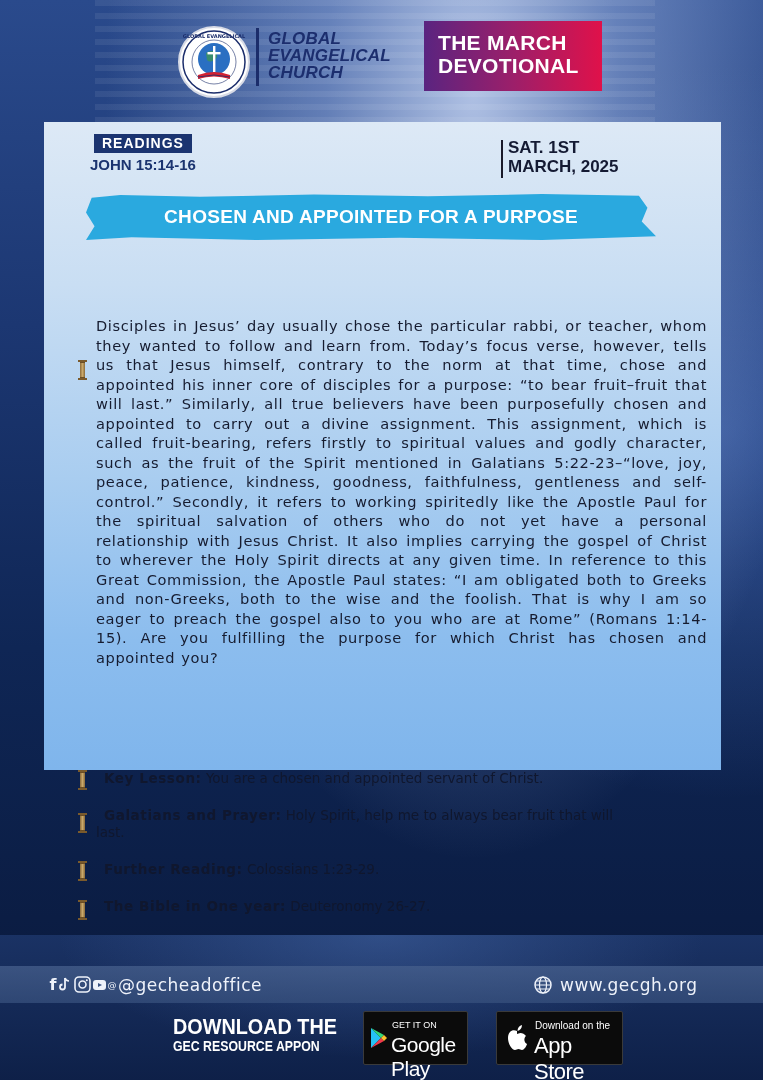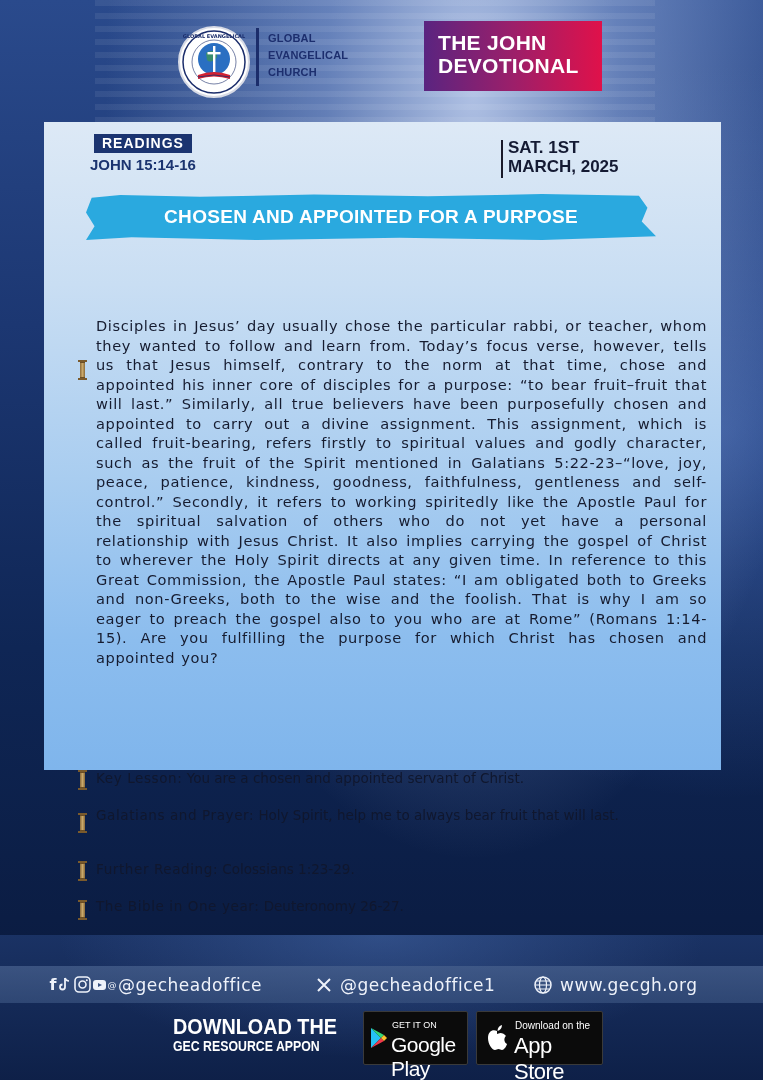--- a/index.html
+++ b/index.html
@@ -29,22 +29,22 @@
   .header { position: absolute; left: 0; top: 0; width: 763px; height: 120px; }
   .logo {
     position: absolute; left: 178px; top: 26px; width: 72px; height: 72px; border-radius: 50%;
     background: #fff; border: 2px solid #d8dbe6;
     display: flex; align-items: center; justify-content: center;
   }
   .logo svg { width: 66px; height: 66px; }
   .brand-divider { position: absolute; left: 256px; top: 28px; width: 3px; height: 58px; background: #1b2d6b; }
   .brand-name {
     position: absolute; left: 268px; top: 30px;
-    font-family: "Liberation Sans", sans-serif; font-weight: bold; font-size: 11px; line-height: 17px;
-    color: #1c2e6e; letter-spacing: 0.2px;
+    font-family: "Liberation Sans", sans-serif; font-weight: bold; font-size: 17px; line-height: 17px;
+    color: #1c2e6e; letter-spacing: 0.2px; font-style: italic;
   }
   .brand-name span { display: block; }
   .devotional-badge {
     position: absolute; left: 424px; top: 21px; width: 178px; height: 70px;
     background: linear-gradient(90deg, #5a2480 0%, #9c1f6a 50%, #e0114a 100%);
     color: #fff; font-family: "Liberation Sans", sans-serif; font-weight: bold;
     font-size: 21px; line-height: 23px; padding: 10px 0 0 14px; letter-spacing: 0.3px;
   }
   .devotional-badge span { display: block; }
 
@@ -97,21 +97,21 @@
   .bullet::before {
     content: ""; position: absolute; left: -2px; top: -3px; width: 9px; height: 2px; background: #7a5a2c;
   }
   .bullet::after {
     content: ""; position: absolute; left: -2px; bottom: -3px; width: 9px; height: 2px; background: #7a5a2c;
   }
   .lesson {
     position: absolute; left: 52px; width: 590px;
     font-family: "DejaVu Sans", sans-serif; font-size: 13.5px; line-height: 17px; color: #10172e;
   }
-  .lesson b { font-weight: normal; letter-spacing: 0.6px; }
+  .lesson b { font-weight: bold; letter-spacing: 0.6px; margin-left: 8px; }
 
   
   .social-bar {
     position: absolute; left: 0; top: 966px; width: 763px; height: 37px;
     background: linear-gradient(180deg, rgba(70,95,140,0.75), rgba(55,80,125,0.75));
     display: flex; align-items: center; color: #eef2fa;
     font-family: "DejaVu Sans", sans-serif; font-size: 17px;
   }
   .social-group { display: flex; align-items: center; position: absolute; }
   .soc-icon { display: inline-flex; align-items: center; justify-content: center; color: #eef2fa; }
@@ -121,21 +121,21 @@
     position: absolute; left: 173px; top: 1016px; font-family: "Liberation Sans", sans-serif;
     font-weight: bold; color: #fff; text-align: left;
   }
   .download-label .l1 { display: block; font-size: 22px; line-height: 22px; letter-spacing: 0px; transform: scaleX(0.9); transform-origin: left; }
   .download-label .l2 { display: block; font-size: 14px; line-height: 16px; transform: scaleX(0.88); transform-origin: left; }
   .store-badge {
     position: absolute; top: 1011px; height: 54px; background: #0b0b0b; border-radius: 2px;
     border: 1px solid #3a3a3a; color: #fff; font-family: "Liberation Sans", sans-serif;
   }
   .gp-badge { left: 363px; width: 105px; }
-  .as-badge { left: 476px; width: 127px; }
+  .as-badge { left: 496px; width: 127px; }
   .badge-small { position: absolute; font-size: 9px; }
   .badge-big { position: absolute; font-size: 21px; letter-spacing: -0.5px; }
 </style>
 </head>
 <body>
 
 <div class="bg-stripes"></div>
 <div class="bg-bottom"></div>
 
 <div class="header">
@@ -152,21 +152,21 @@
       <text x="33" y="9" font-size="5" text-anchor="middle" fill="#1b2d6b" font-family="DejaVu Sans, sans-serif" font-weight="bold">GLOBAL EVANGELICAL</text>
     </svg>
   </div>
   <div class="brand-divider"></div>
   <div class="brand-name">
     <span>GLOBAL</span>
     <span>EVANGELICAL</span>
     <span>CHURCH</span>
   </div>
   <div class="devotional-badge">
-    <span>THE JOHN</span>
+    <span>THE MARCH</span>
     <span>DEVOTIONAL</span>
   </div>
 </div>
 
 <div class="card">
   <div class="readings-label">READINGS</div>
   <div class="readings-ref">JOHN 15:14-16</div>
 
   <div class="date-divider"></div>
   <div class="date">
@@ -219,28 +219,20 @@
         </svg>
     </span>
     <span class="soc-icon" style="width:14px;">
       <svg width="13" height="10" viewBox="0 0 13 10">
           <rect x="0" y="0" width="13" height="10" rx="3" fill="#eef2fa"></rect>
           <path d="M5 3 l4 2 l-4 2z" fill="#3a5383"></path>
         </svg>
     </span>
     <span class="soc-icon" style="font-size:9px;width:12px;">@</span>
     <span style="letter-spacing:0.5px;">@gecheadoffice</span>
-  </div>
-  <div class="social-group" style="left:312px;">
-    <span class="soc-icon" style="width:24px;">
-      <svg width="16" height="16" viewBox="0 0 16 16">
-          <path d="M2 2 L14 14 M14 2 L2 14" stroke="#eef2fa" stroke-width="2"></path>
-        </svg>
-    </span>
-    <span style="margin-left:4px;letter-spacing:0.5px;">@gecheadoffice1</span>
   </div>
   <div class="social-group" style="left:530px;">
     <span class="soc-icon" style="width:26px;">
       <svg width="20" height="20" viewBox="0 0 20 20">
           <circle cx="10" cy="10" r="8" stroke="#eef2fa" stroke-width="1.5" fill="none"></circle>
           <ellipse cx="10" cy="10" rx="3.5" ry="8" stroke="#eef2fa" stroke-width="1.2" fill="none"></ellipse>
           <path d="M2 10 H18 M3.5 6 H16.5 M3.5 14 H16.5" stroke="#eef2fa" stroke-width="1.1"></path>
         </svg>
     </span>
     <span style="margin-left:4px;letter-spacing:0.5px;">www.gecgh.org</span>

